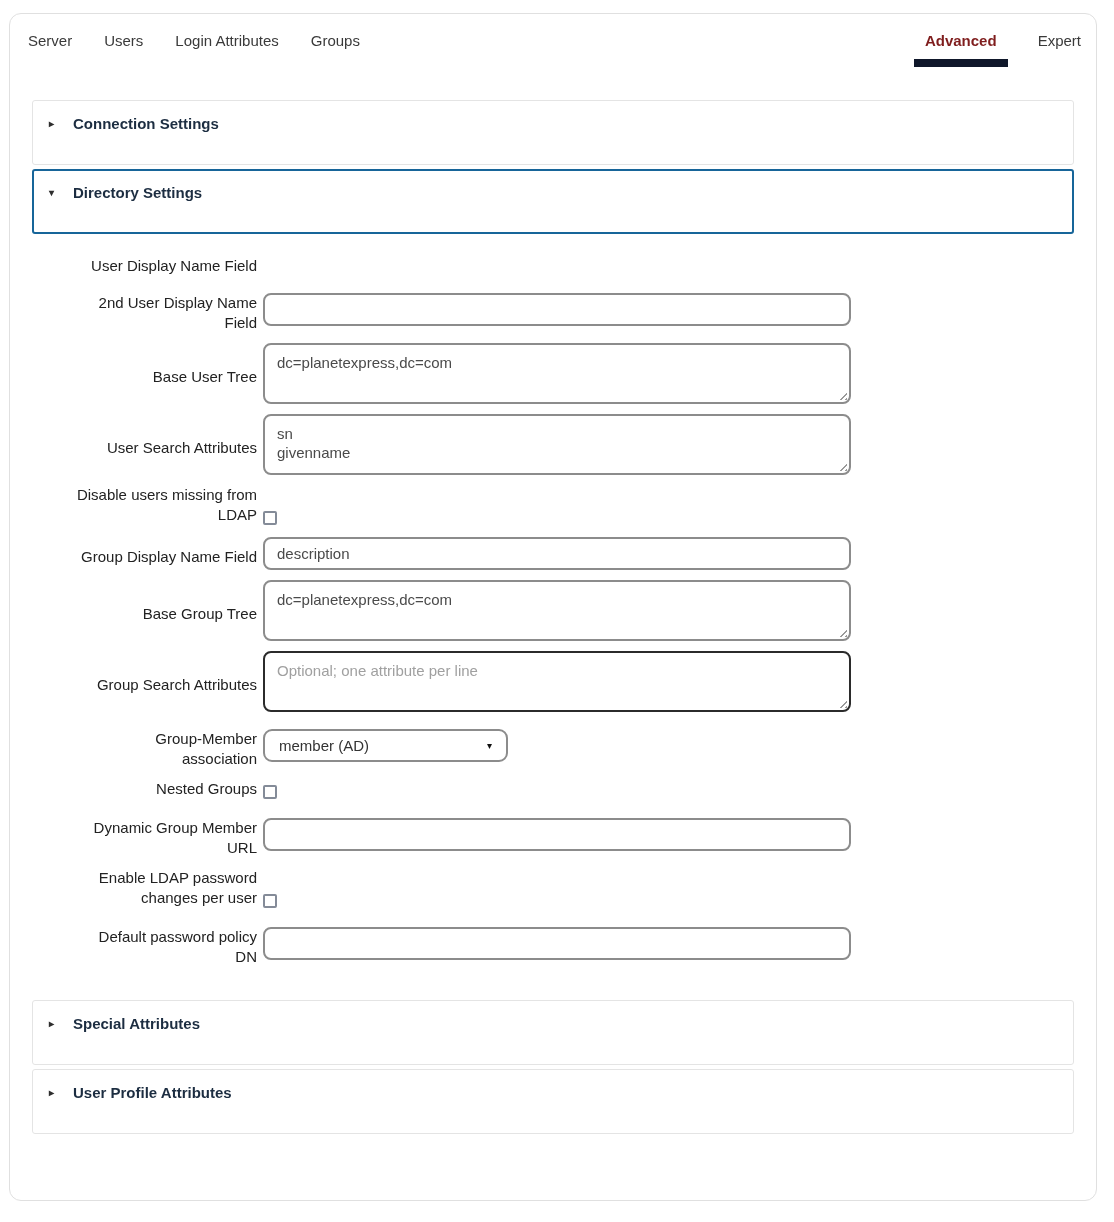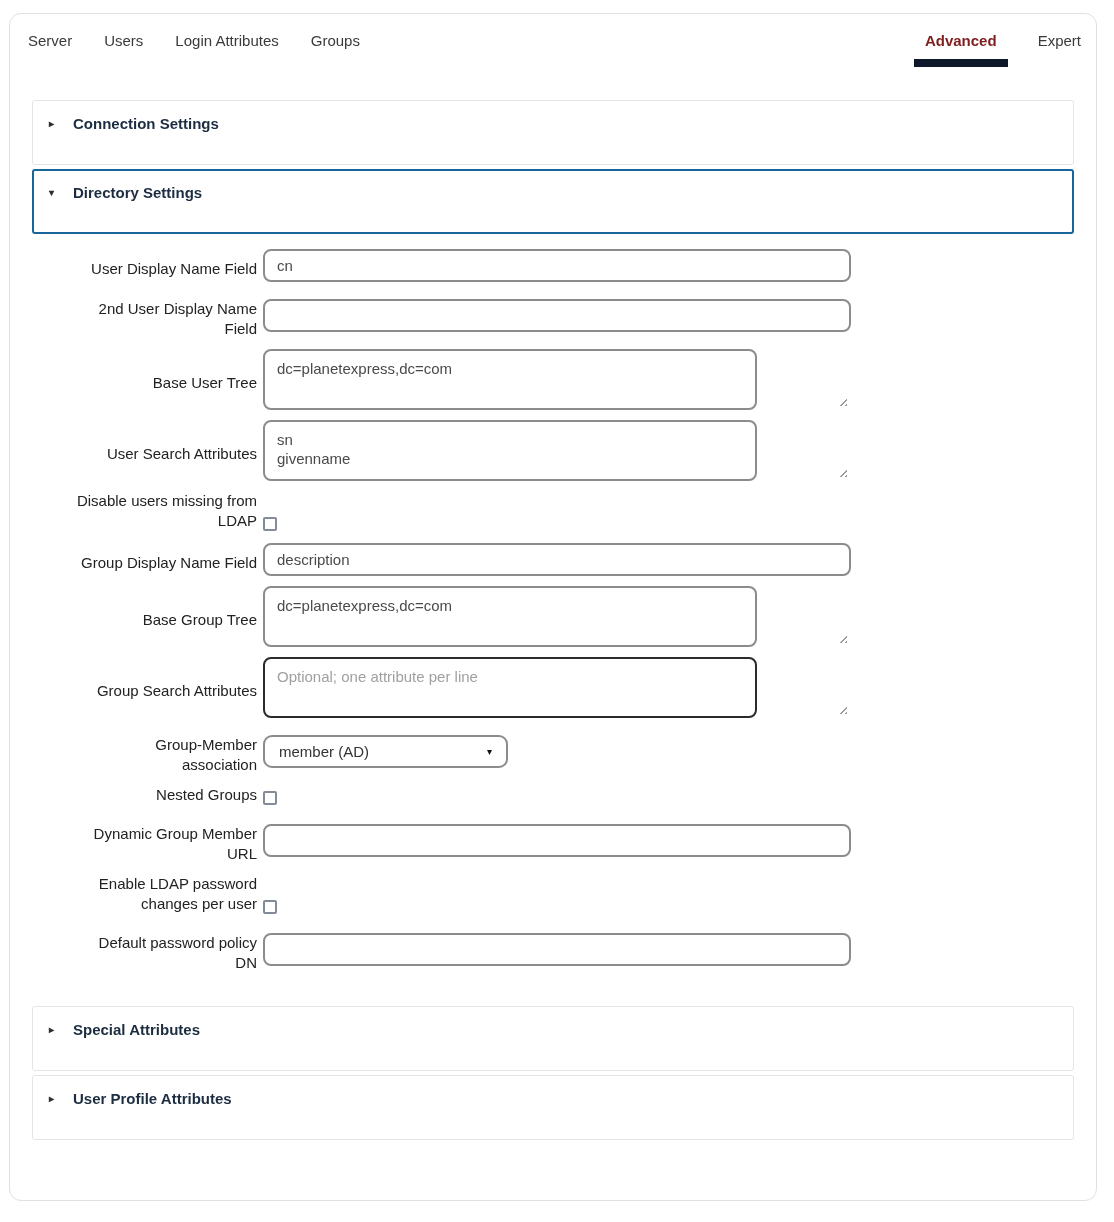--- a/index.html
+++ b/index.html
@@ -62,21 +62,21 @@
   .row.row-check > label { padding-top: 0; }
   .text-input {
     width: 588px; height: 33px;
     border: 2px solid #8c8c8c; border-radius: 8px;
     padding: 0 12px; font-size: 15px; color: #4a4a4a;
     font-family: "Liberation Sans", sans-serif;
     background: #fff; outline: none;
   }
   .ta-wrap { position: relative; width: 588px; }
   .ta-wrap textarea {
-    width: 494px; height: 61px;
+    width: 588px; height: 61px;
     border: 2px solid #8c8c8c; border-radius: 8px;
     padding: 8px 12px; font-size: 15px; line-height: 19px; color: #4a4a4a;
     font-family: "Liberation Sans", sans-serif;
     background: #fff; resize: none; outline: none; display: block;
   }
   .ta-wrap textarea::placeholder, .text-input::placeholder { color: #a0a0a0; }
   .ta-wrap textarea.focused { border-color: #2b2b2b; }
   .grip {
     position: absolute; right: 4px; bottom: 4px; width: 10px; height: 10px;
     clip-path: polygon(100% 0, 0 100%, 100% 100%);
@@ -128,21 +128,20 @@
       <div class="section-title">
         <span class="arrow">▾</span>
         <span>Directory Settings</span>
       </div>
     </div>
 
     <div class="fields">
 
       <div class="row">
         <label>User Display Name Field</label>
-        <input class="text-input" type="text" value="cn" style="">
       </div>
 
       <div class="row">
         <label>2nd User Display Name
 Field</label>
         <input class="text-input" type="text" value="" style="">
       </div>
 
       <div class="row">
         <label>Base User Tree</label>

